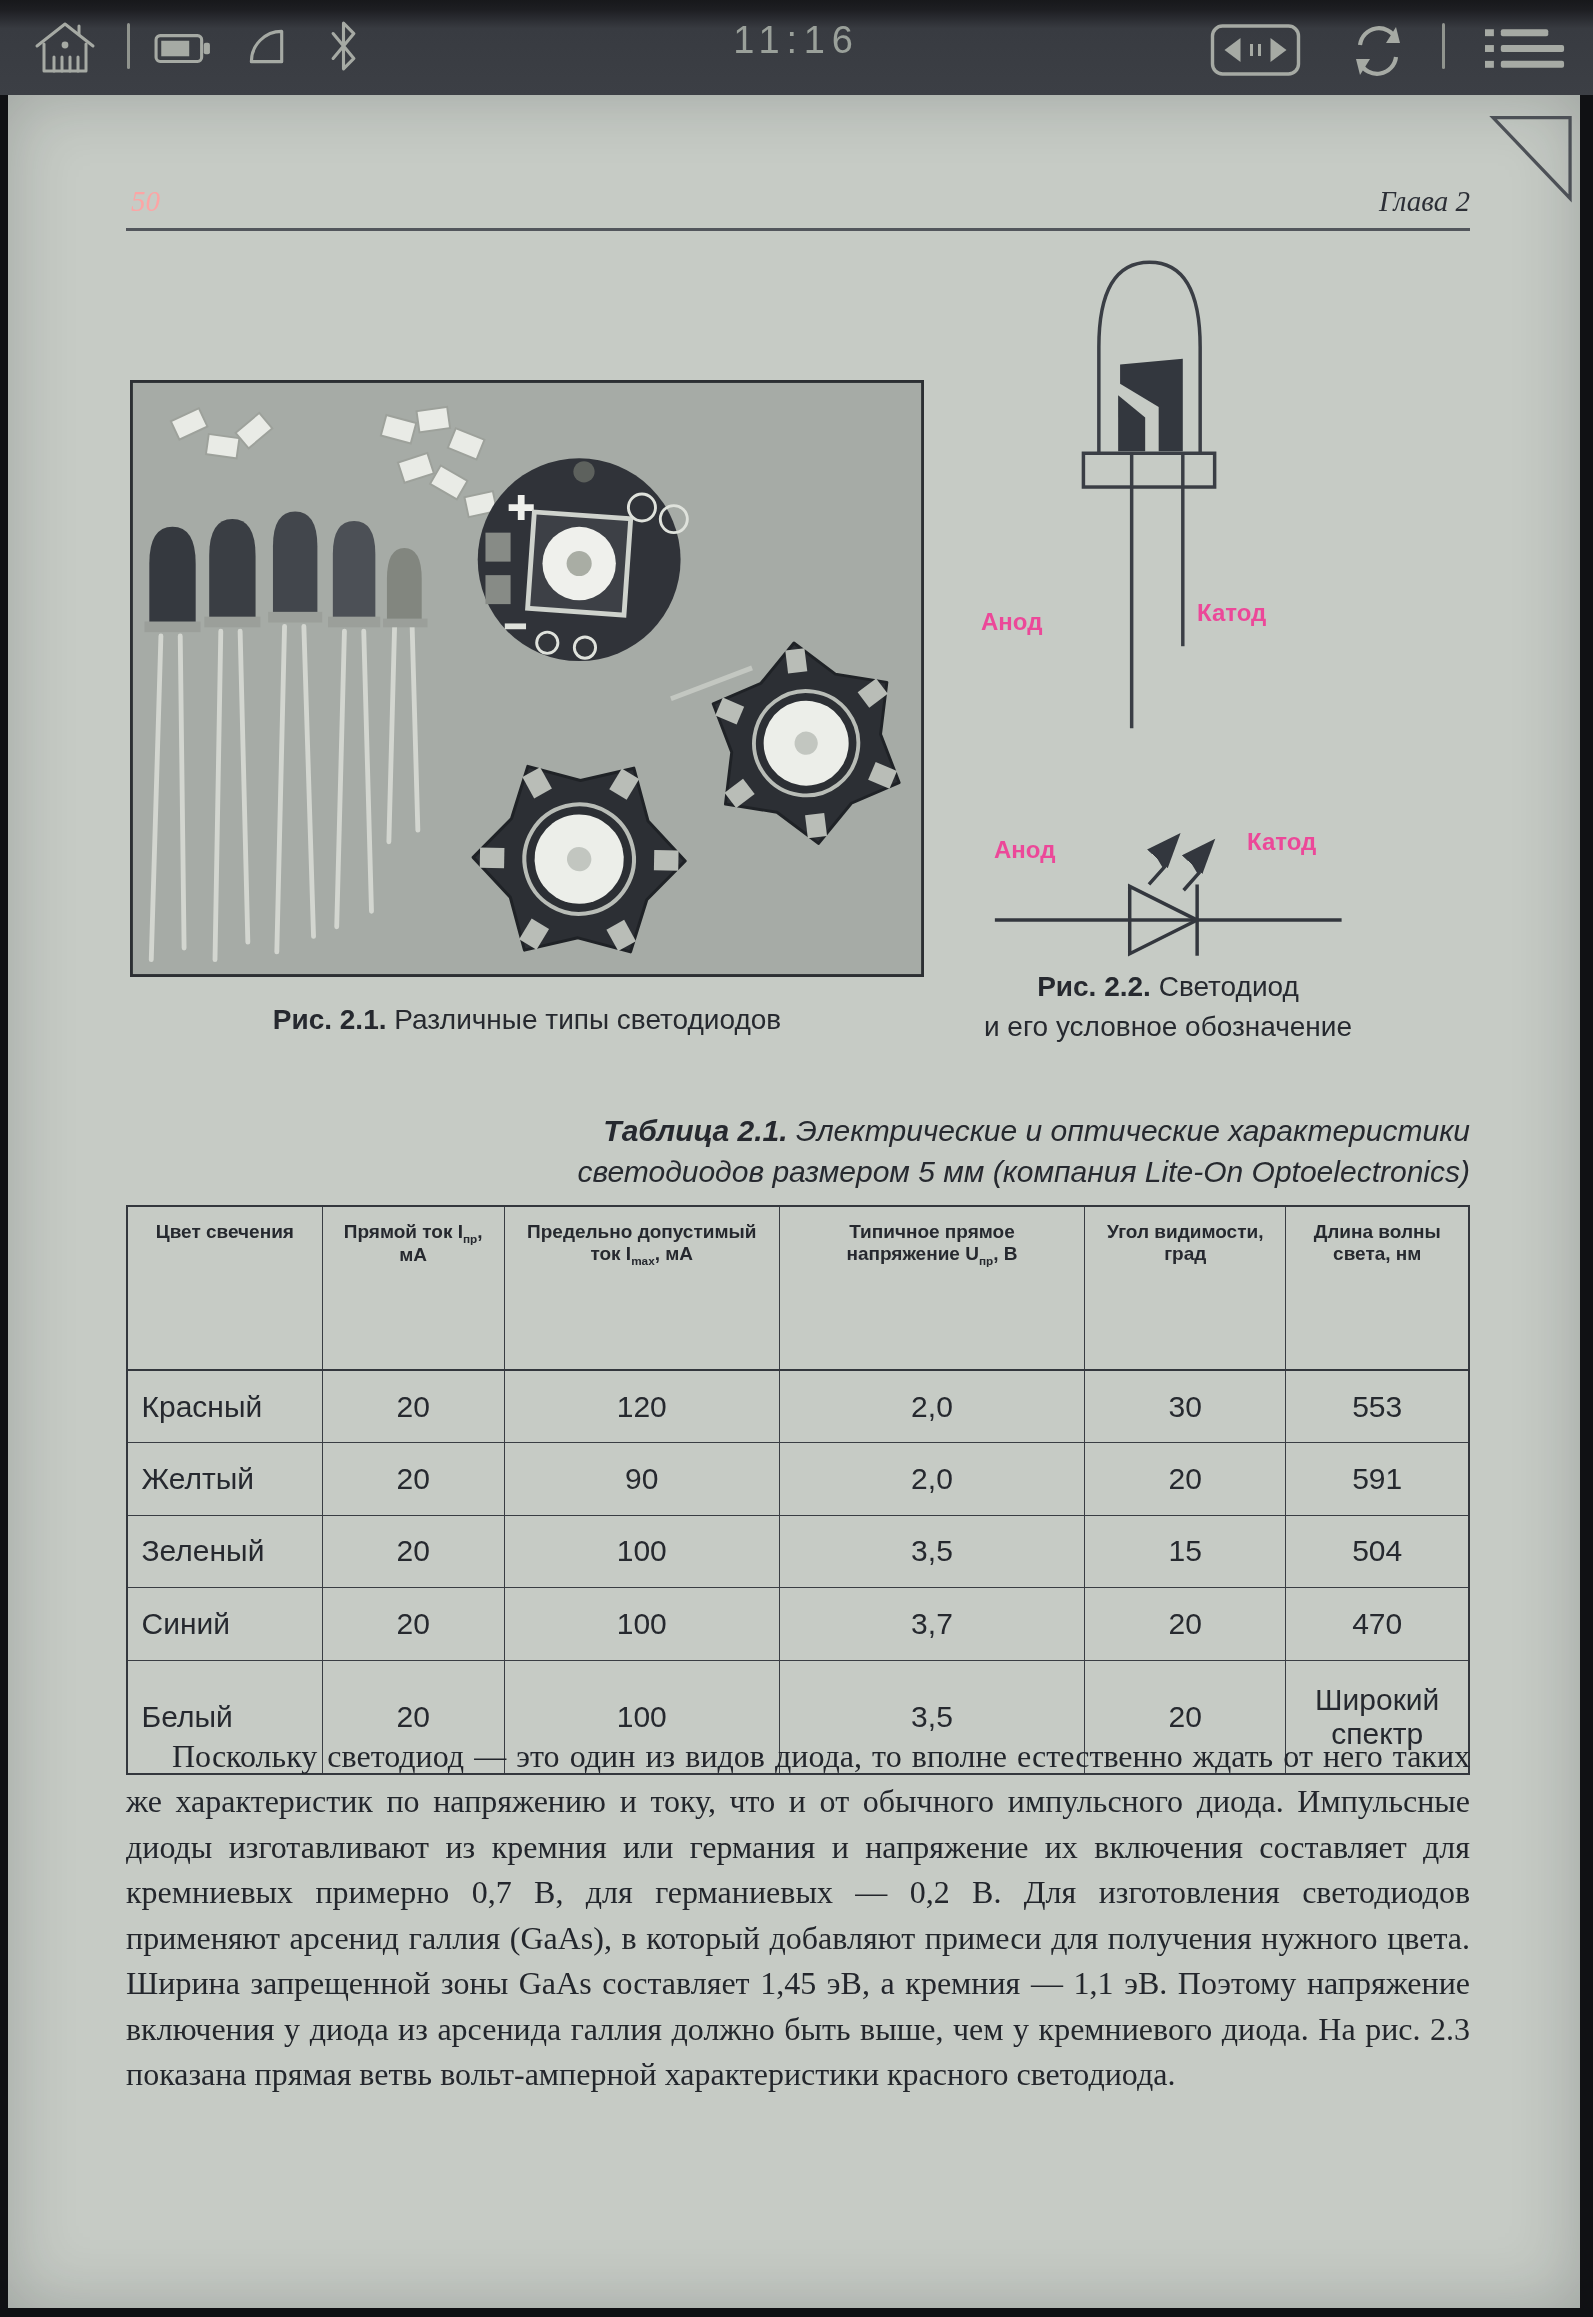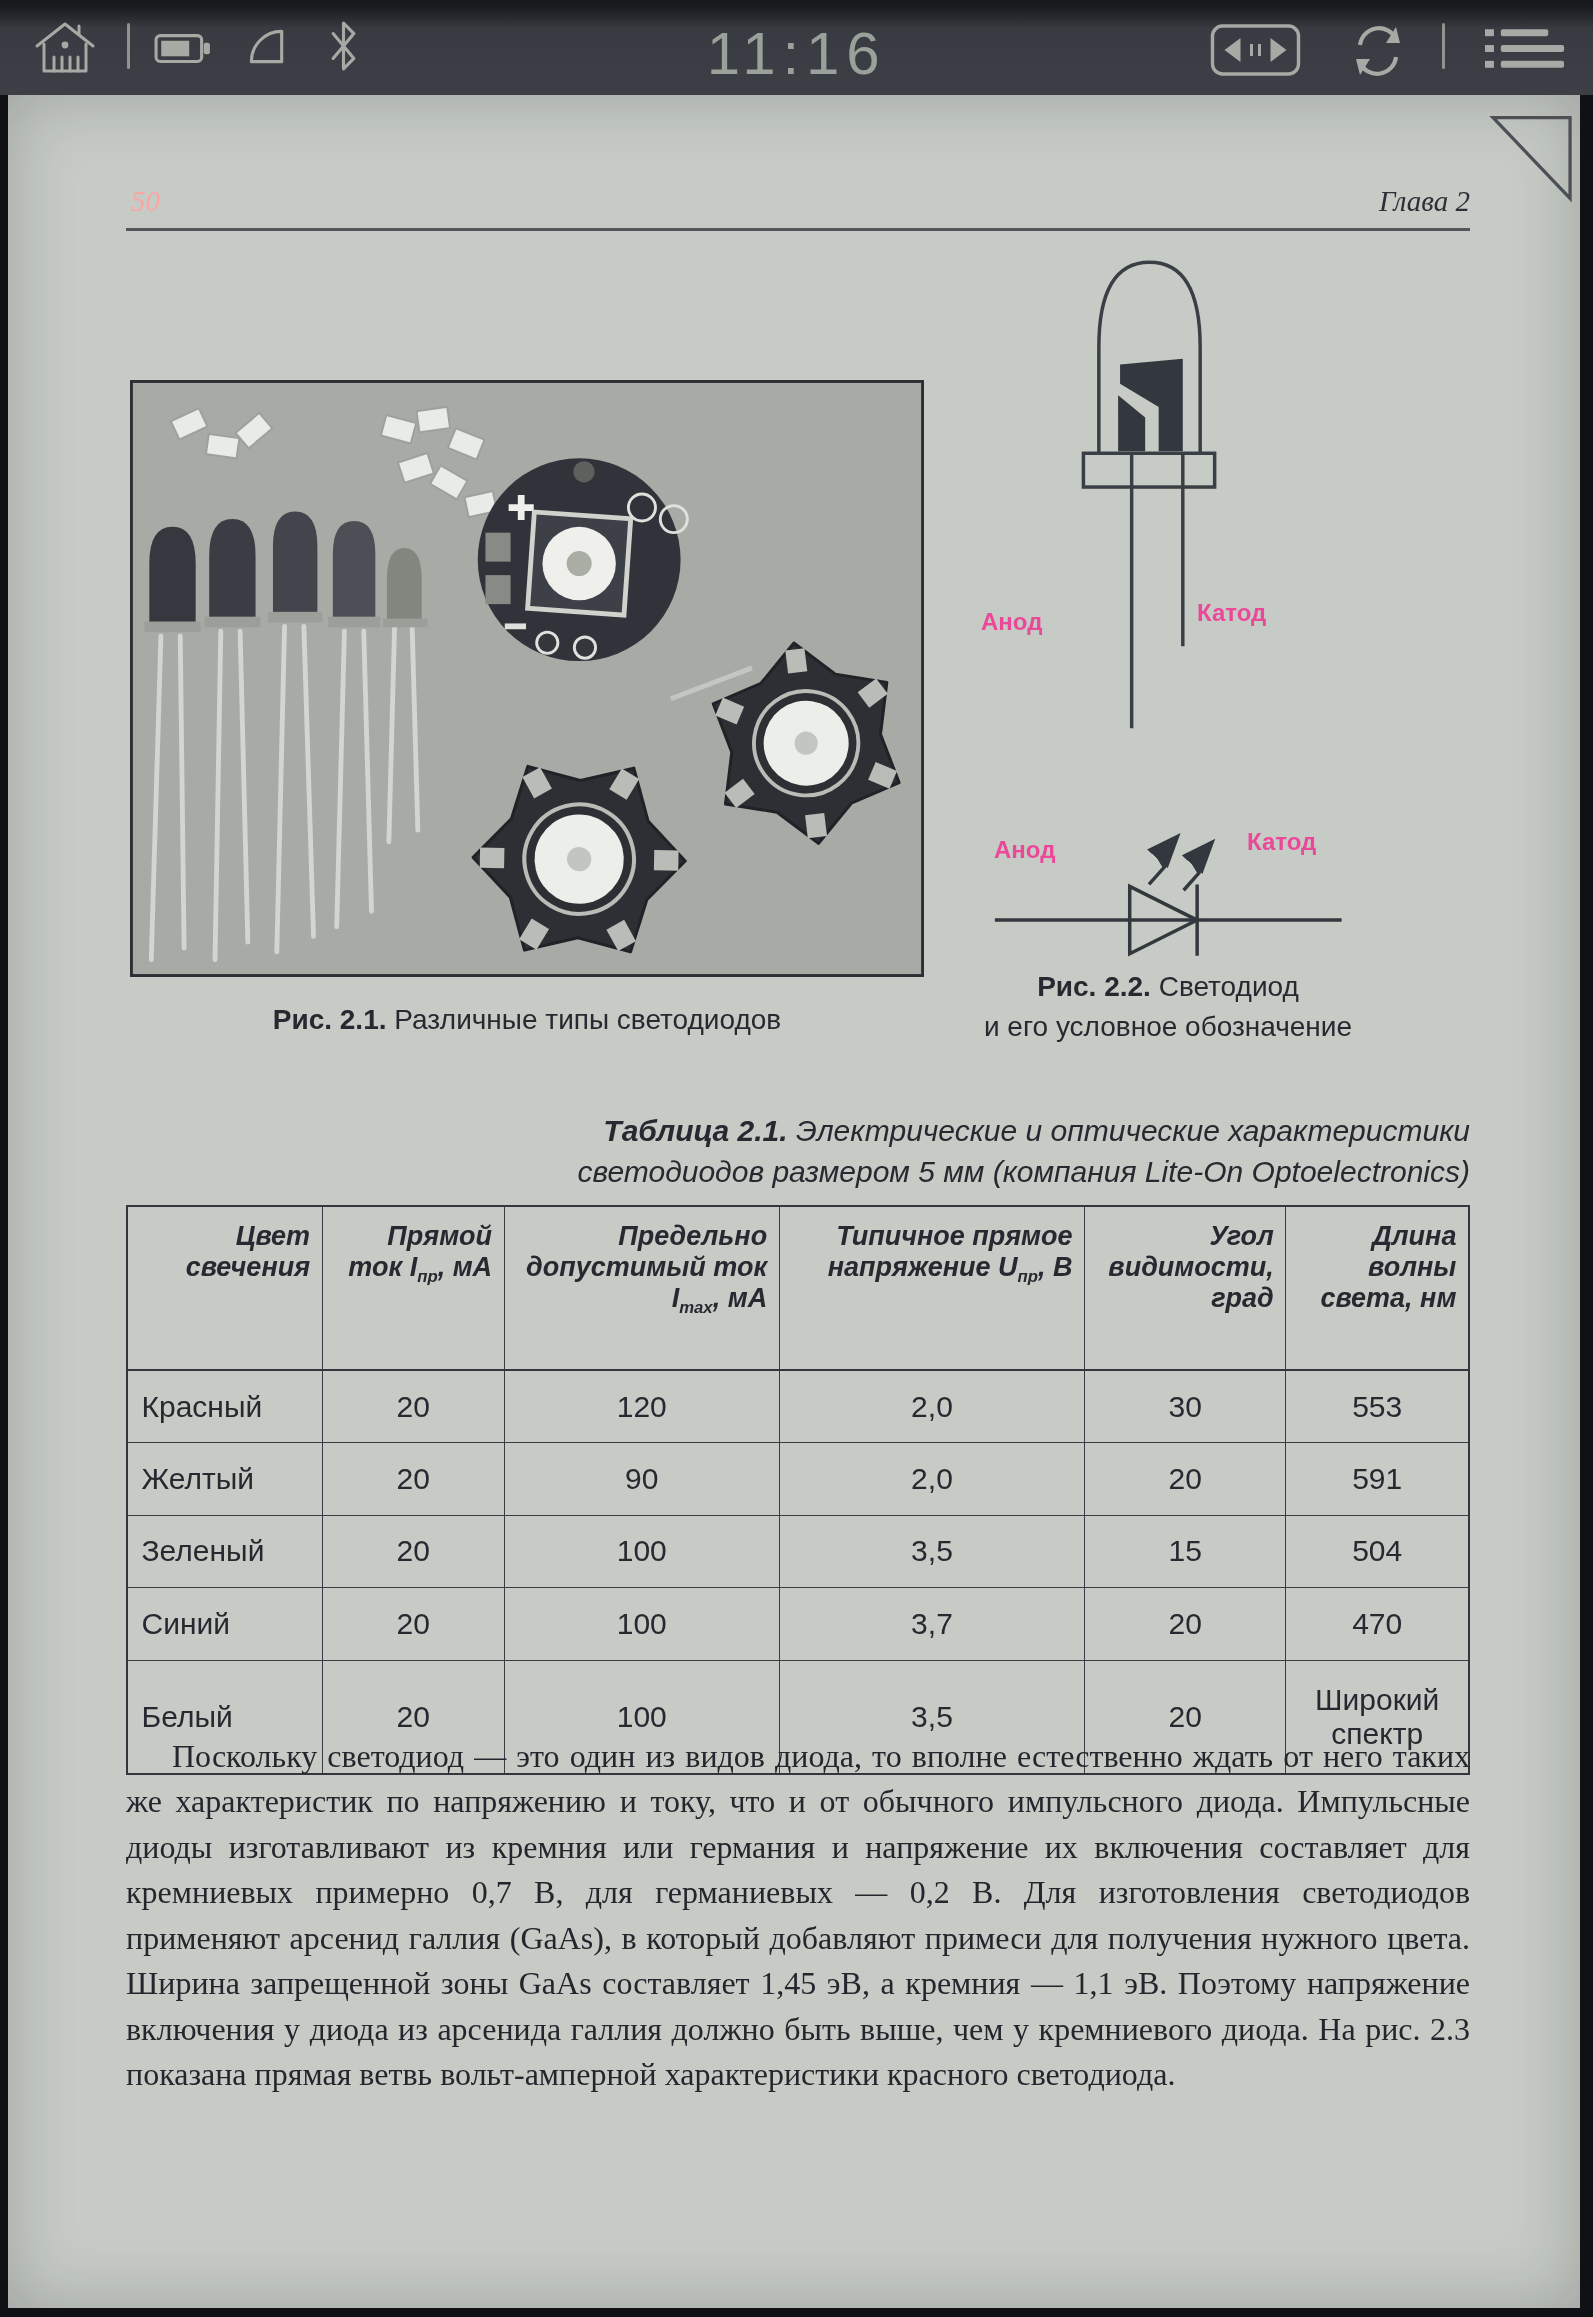--- a/index.html
+++ b/index.html
@@ -4,21 +4,21 @@
 <style>
   html,body{margin:0;padding:0;background:#0d0e10;}
   #device{position:relative;width:1593px;height:2317px;background:#101114;overflow:hidden;
           font-family:"Liberation Sans",sans-serif;}
   
   #statusbar{position:absolute;left:0;top:0;width:1593px;height:95px;
              background:linear-gradient(180deg,#17181b 0%,#1d1e22 10%,#383b41 30%,#3c3f45 100%);}
   .sb-icon{position:absolute;}
   .sb-divider{position:absolute;width:2.9px;height:46px;background:#90948e;border-radius:1.9px;}
   #clock{position:absolute;left:0;top:19.3px;width:1593px;text-align:center;
-         color:#9aa09a;font-size:60px;font-weight:400;letter-spacing:6.8px;}
+         color:#9aa09a;font-size:38px;font-weight:400;letter-spacing:6.8px;}
   
   #page{position:absolute;left:7.7px;top:95px;width:1572px;height:2213px;background:#c6cbc5;
         box-shadow:inset 0 0 68px rgba(20,25,28,.22);}
   #pg-num{position:absolute;left:131px;top:185px;font:italic 29px "Liberation Serif",serif;color:#fca5a5;}
   #pg-chap{position:absolute;left:1236px;top:185px;width:234px;text-align:right;
            font:italic 29px "Liberation Serif",serif;color:#2c2f36;}
   #hdr-rule{position:absolute;left:126px;top:228px;width:1344px;height:2.9px;background:#52565c;}
   
   .caption{position:absolute;text-align:center;font-size:28px;color:#26292f;}
   .cap-b{font-weight:700;}
@@ -26,22 +26,22 @@
   .diag-label{position:absolute;font-size:24px;font-weight:600;color:#ec4899;}
   
   #tbl-title{position:absolute;left:483px;top:1110px;width:987px;text-align:right;
              font:italic 30px "Liberation Sans",sans-serif;color:#26292f;line-height:41px;}
   #tbl-title .t-b{font-weight:700;}
   
   #spec-table{position:absolute;left:126px;top:1205px;width:1344px;border-collapse:collapse;
               table-layout:fixed;font-family:"Liberation Sans",sans-serif;color:#26292f;}
   #spec-table th,#spec-table td{border:1.9px solid #393d43;}
   #spec-table{border:2.9px solid #33373d;}
-  #spec-table th{font-size:27px;font-weight:700;text-align:right;vertical-align:top;
-                 padding:13.5px 11.6px;height:135px;border-bottom:2.9px solid #33373d;font-style:italic;}
+  #spec-table th{font-size:19px;font-weight:700;text-align:center;vertical-align:top;
+                 padding:13.5px 11.6px;height:135px;border-bottom:2.9px solid #33373d;}
   #spec-table td{font-size:30px;font-weight:400;text-align:center;vertical-align:middle;
                  padding:7.7px 9.7px;height:56px;margin-top:16px;}
   #spec-table td.cname{text-align:left;padding-left:13.5px;}
   #spec-table tr.tall td{height:97px;}
   #spec-table sub{font-size:0.62em;}
   .c1{width:193px}.c2{width:180px}.c3{width:272px}.c4{width:302px}.c5{width:199px}.c6{width:181px}
   
   #bodytext{position:absolute;left:126px;top:1734px;width:1344px;
             font-family:"Liberation Serif",serif;font-size:32px;line-height:1.42;
             color:#23262c;text-align:justify;text-indent:46px;margin:0;}

